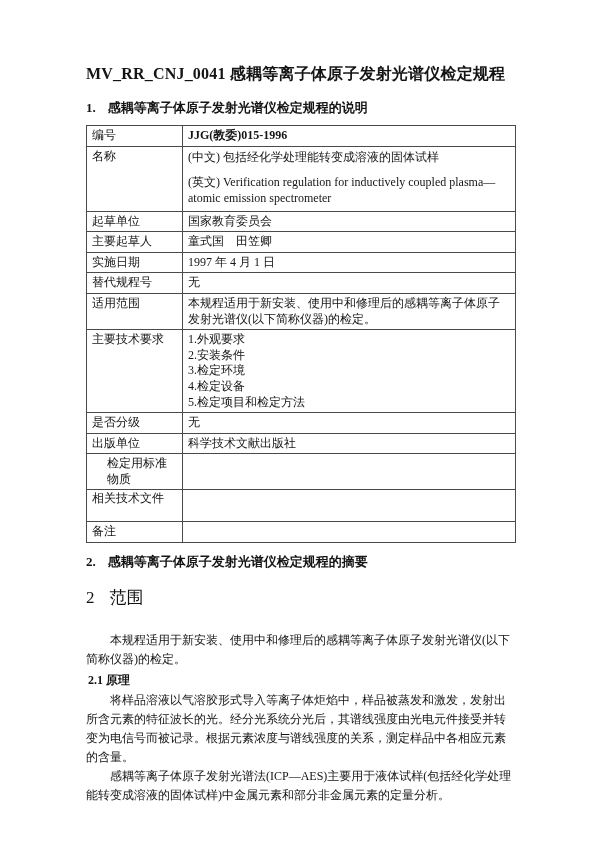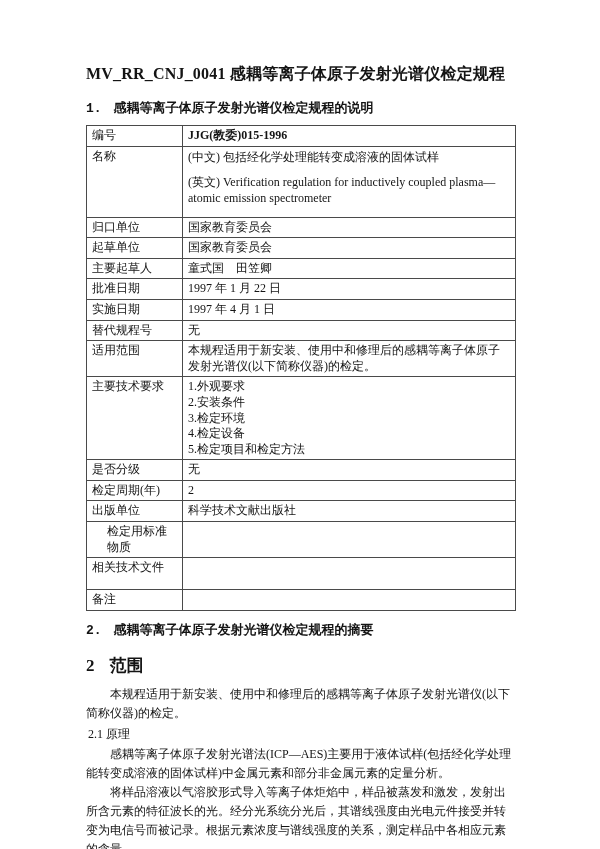--- a/index.html
+++ b/index.html
@@ -8,39 +8,39 @@
     width:600px; height:849px;
     color:#141414;
     font-family:"Liberation Serif","DejaVu Serif",serif;
     overflow:hidden;
     position:relative;
   }
   .page { padding:64px 84px 0 86px; }
 
   .doc-title { font-size:16px; font-weight:bold; letter-spacing:.2px; margin-bottom:14px; }
 
-  .sec-heading { font-size:13px; font-weight:bold; margin:10px 0 8px;font-family:Liberation Mono, monospace; }
+  .sec-heading { font-size:13px; font-weight:bold; margin:10px 0 8px; }
   .sec-num { margin-right:12px; }
 
   table.info-table { width:100%; border-collapse:collapse; font-size:12px; line-height:1.3; table-layout:fixed; }
   table.info-table td { border:1px solid #4a4a4a; vertical-align:top; padding:2px 4px 2px 5px; }
   td.lbl { width:96px; }
   td.val.bold { font-weight:bold; }
   .pre { white-space:pre-line; }
   p.cn { margin:1px 0 9px; }
-  p.en { margin:0 0 8px; line-height:1.35; }
+  p.en { margin:0 0 2px; line-height:1.35; }
   tr.h26 td { height:26px;padding-left:20px; }
-  tr.h32 td { height:32px; }
+  tr.h32 td { height:32px;font-family:Liberation Mono, monospace; }
   tr.h20 td { height:20px;margin-top:27px; }
 
-  .big-heading { font-size:17px; font-weight:bold; margin:15px 0 8px; }
+  .big-heading { font-size:17px; font-weight:normal; margin:15px 0 22px; }
   .big-num { margin-right:15px; }
 
   .para { font-size:12px; line-height:1.58; text-indent:2em; }
-  .sub-heading { font-size:12px; font-weight:normal; margin:3px 0 2px 2px; }
+  .sub-heading { font-size:12px; font-weight:bold; margin:3px 0 2px 2px; }
 </style>
 </head>
 <body>
 
 <div class="page">
 
   <div class="doc-title">MV_RR_CNJ_0041 感耦等离子体原子发射光谱仪检定规程</div>
 
   <div class="sec-heading">
     <span class="sec-num">1.</span><span>感耦等离子体原子发射光谱仪检定规程的说明</span>
@@ -53,34 +53,26 @@
         <td class="val bold">JJG(教委)015-1996</td>
       </tr>
       <tr>
         <td class="lbl">名称</td>
         <td class="val">
           <p class="cn">(中文) 包括经化学处理能转变成溶液的固体试样</p>
           <p class="en">(英文) Verification regulation for inductively coupled plasma—atomic emission spectrometer</p>
         </td>
       </tr>
       <tr>
-        <td class="lbl">归口单位</td>
-        <td class="val">国家教育委员会</td>
-      </tr>
-      <tr>
         <td class="lbl">起草单位</td>
         <td class="val">国家教育委员会</td>
       </tr>
       <tr>
         <td class="lbl">主要起草人</td>
         <td class="val">童式国　田笠卿</td>
-      </tr>
-      <tr>
-        <td class="lbl">批准日期</td>
-        <td class="val">1997 年 1 月 22 日</td>
       </tr>
       <tr>
         <td class="lbl">实施日期</td>
         <td class="val">1997 年 4 月 1 日</td>
       </tr>
       <tr>
         <td class="lbl">替代规程号</td>
         <td class="val">无</td>
       </tr>
       <tr>
@@ -91,24 +83,20 @@
         <td class="lbl">主要技术要求</td>
         <td class="val pre">1.外观要求
 2.安装条件
 3.检定环境
 4.检定设备
 5.检定项目和检定方法</td>
       </tr>
       <tr>
         <td class="lbl">是否分级</td>
         <td class="val">无</td>
-      </tr>
-      <tr>
-        <td class="lbl">检定周期(年)</td>
-        <td class="val">2</td>
       </tr>
       <tr>
         <td class="lbl">出版单位</td>
         <td class="val">科学技术文献出版社</td>
       </tr>
       <tr class="h26">
         <td class="lbl">检定用标准物质</td>
         <td class="val"></td>
       </tr>
       <tr class="h32">
@@ -126,16 +114,16 @@
     <span class="sec-num">2.</span><span>感耦等离子体原子发射光谱仪检定规程的摘要</span>
   </div>
 
   <div class="big-heading">
     <span class="big-num">2</span><span>范围</span>
   </div>
 
   <p class="para">本规程适用于新安装、使用中和修理后的感耦等离子体原子发射光谱仪(以下简称仪器)的检定。</p>
 
   <div class="sub-heading">2.1 原理</div>
+  <p class="para">将样品溶液以气溶胶形式导入等离子体炬焰中，样品被蒸发和激发，发射出所含元素的特征波长的光。经分光系统分光后，其谱线强度由光电元件接受并转变为电信号而被记录。根据元素浓度与谱线强度的关系，测定样品中各相应元素的含量。</p>
   <p class="para">感耦等离子体原子发射光谱法(ICP—AES)主要用于液体试样(包括经化学处理能转变成溶液的固体试样)中金属元素和部分非金属元素的定量分析。</p>
-  <p class="para">将样品溶液以气溶胶形式导入等离子体炬焰中，样品被蒸发和激发，发射出所含元素的特征波长的光。经分光系统分光后，其谱线强度由光电元件接受并转变为电信号而被记录。根据元素浓度与谱线强度的关系，测定样品中各相应元素的含量。</p>
 
 </div>
 
 </body></html>

